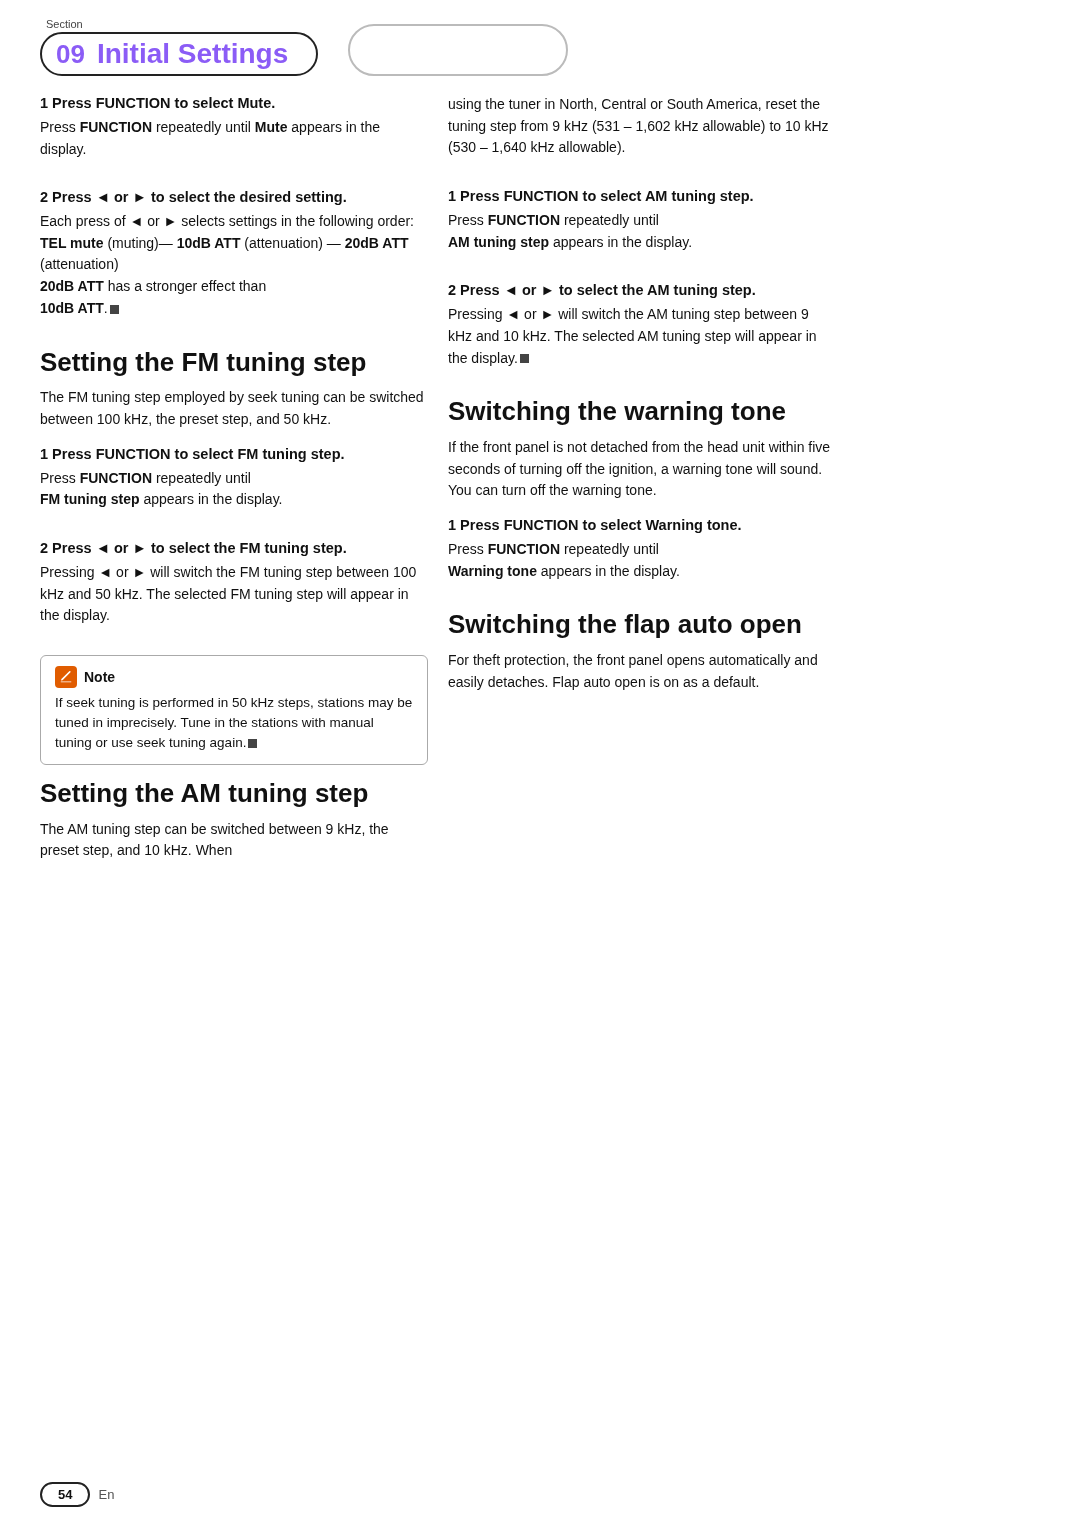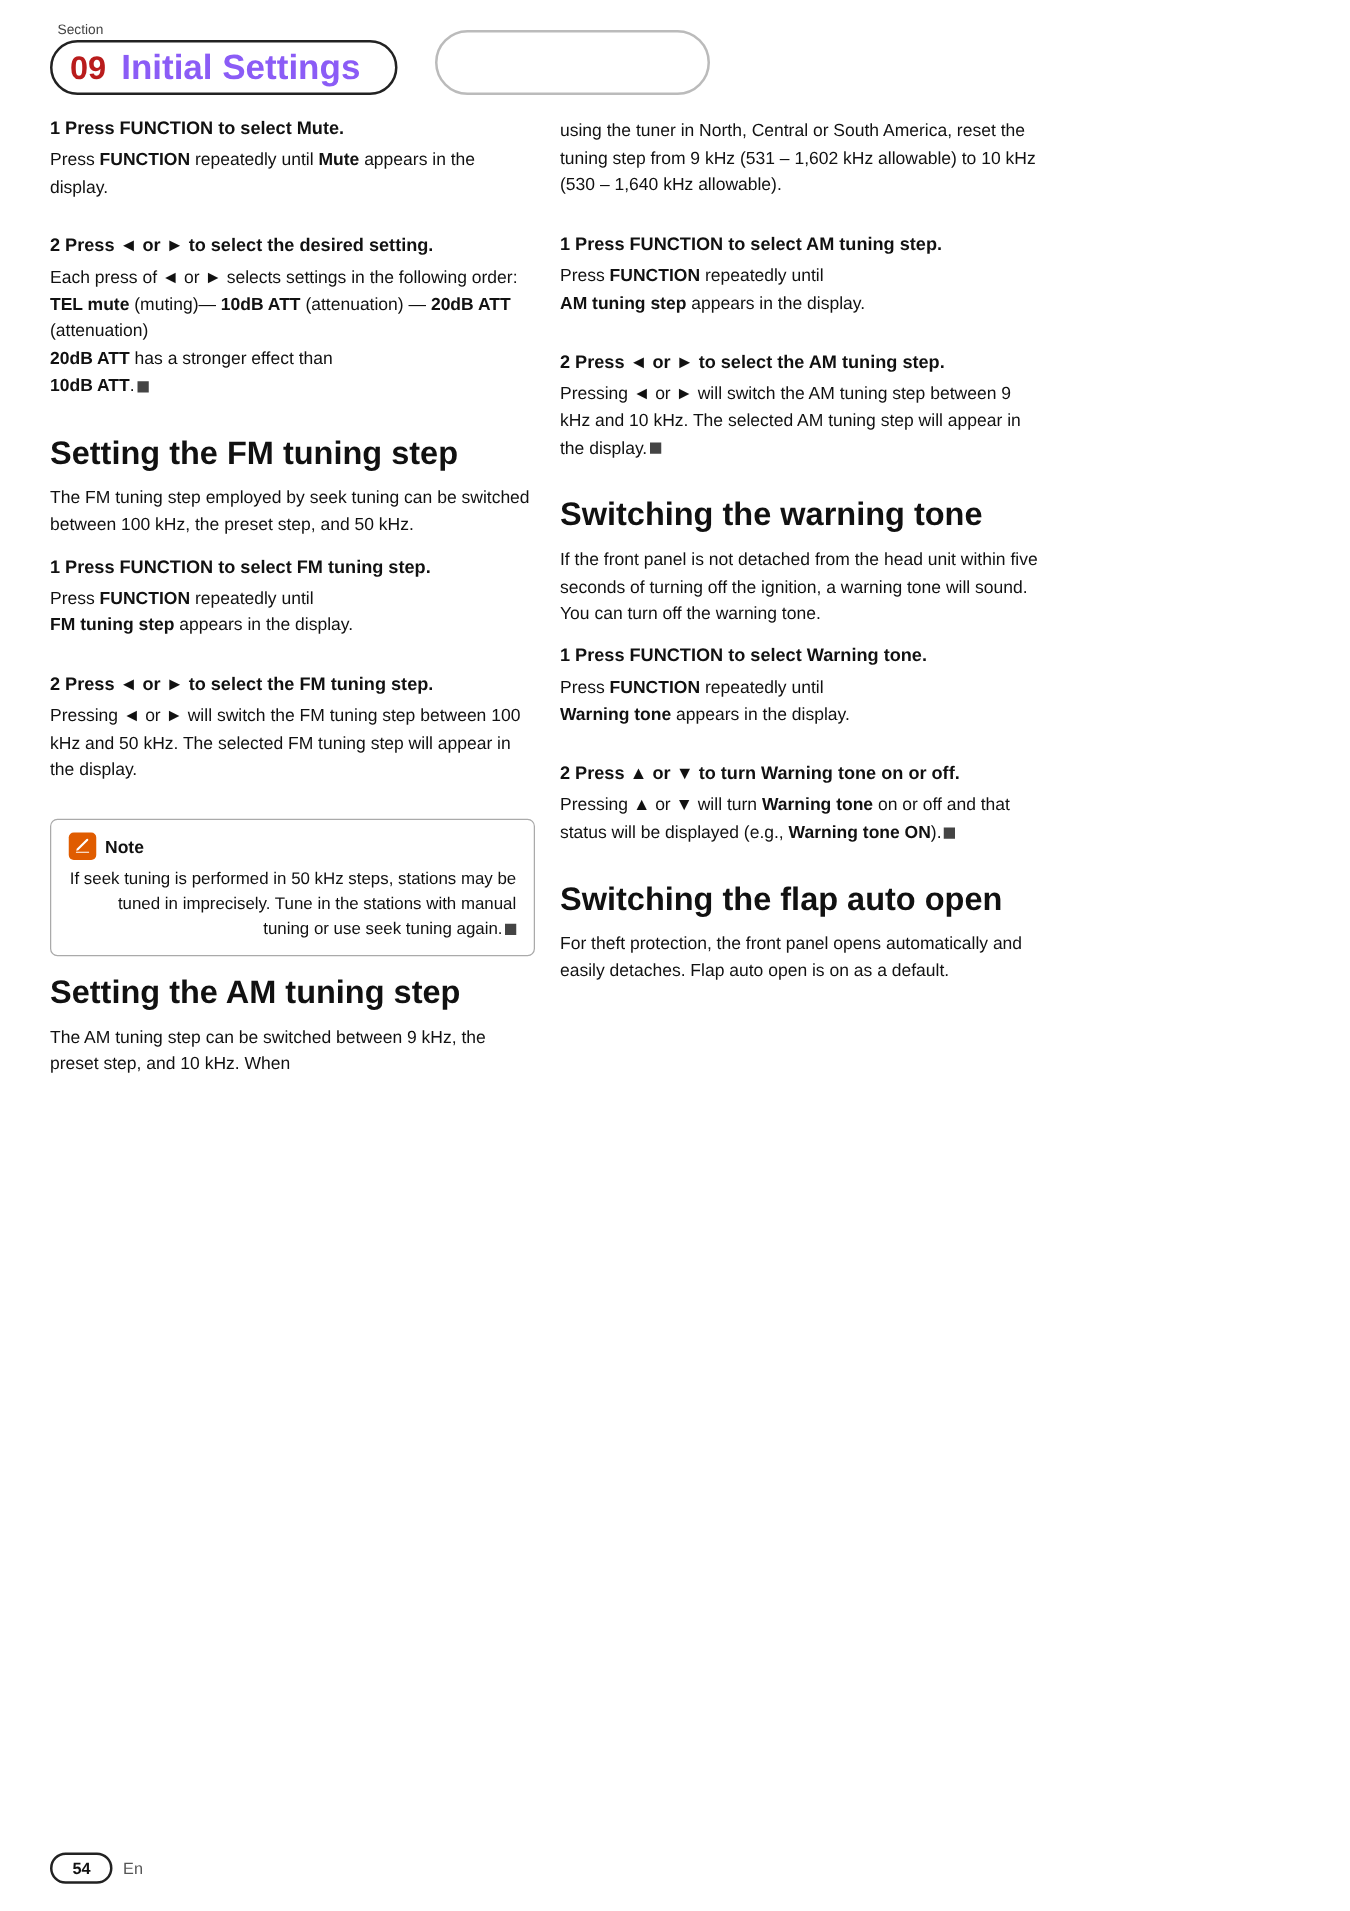--- a/index.html
+++ b/index.html
@@ -43,21 +43,21 @@
       align-items: center;
       border: 2.5px solid #222;
       border-radius: 30px;
       padding: 6px 28px 6px 14px;
       gap: 12px;
       background: #fff;
     }
     .section-number {
       font-size: 26px;
       font-weight: 900;
-      color: #b91c1c;
+      color: #8b5cf6;
       line-height: 1;
     }
     .section-title {
       font-size: 28px;
       font-weight: 900;
       color: #8b5cf6;
       line-height: 1;
     }
     .header-right-box {
       margin-left: 30px;
@@ -123,21 +123,20 @@
     }
 
     
     .note-box {
       border: 1.5px solid #aaa;
       border-radius: 6px;
       padding: 10px 14px 10px 14px;
       margin-top: 14px;
       margin-bottom: 14px;
       background: #fff;
-      text-align: right;
     }
     .note-header {
       display: flex;
       align-items: center;
       gap: 7px;
       margin-bottom: 5px;
     }
     .note-icon {
       width: 22px;
       height: 22px;
@@ -312,28 +311,20 @@
 
         <div class="step-heading">
           <span>1   Press FUNCTION to select Warning tone.</span>
         </div>
         <div class="step-body">
           Press <b>FUNCTION</b> repeatedly until<br>
           <b>Warning tone</b> appears in the display.
         </div>
       </div>
 
-      <div class="section-block">
-        <div class="step-heading">
-          <span>2   Press ▲ or ▼ to turn Warning tone on or off.</span>
-        </div>
-        <div class="step-body">
-          Pressing ▲ or ▼ will turn <b>Warning tone</b> on or off and that status will be displayed (e.g., <b>Warning tone ON</b>).<span class="end-marker"></span>
-        </div>
-      </div>
 
       <div class="section-block">
         <div class="section-h2">Switching the flap auto open</div>
         <div class="section-intro">For theft protection, the front panel opens automatically and easily detaches. Flap auto open is on as a default.</div>
       </div>
 
     </div>
   </div>
 
   <div class="page-footer">

